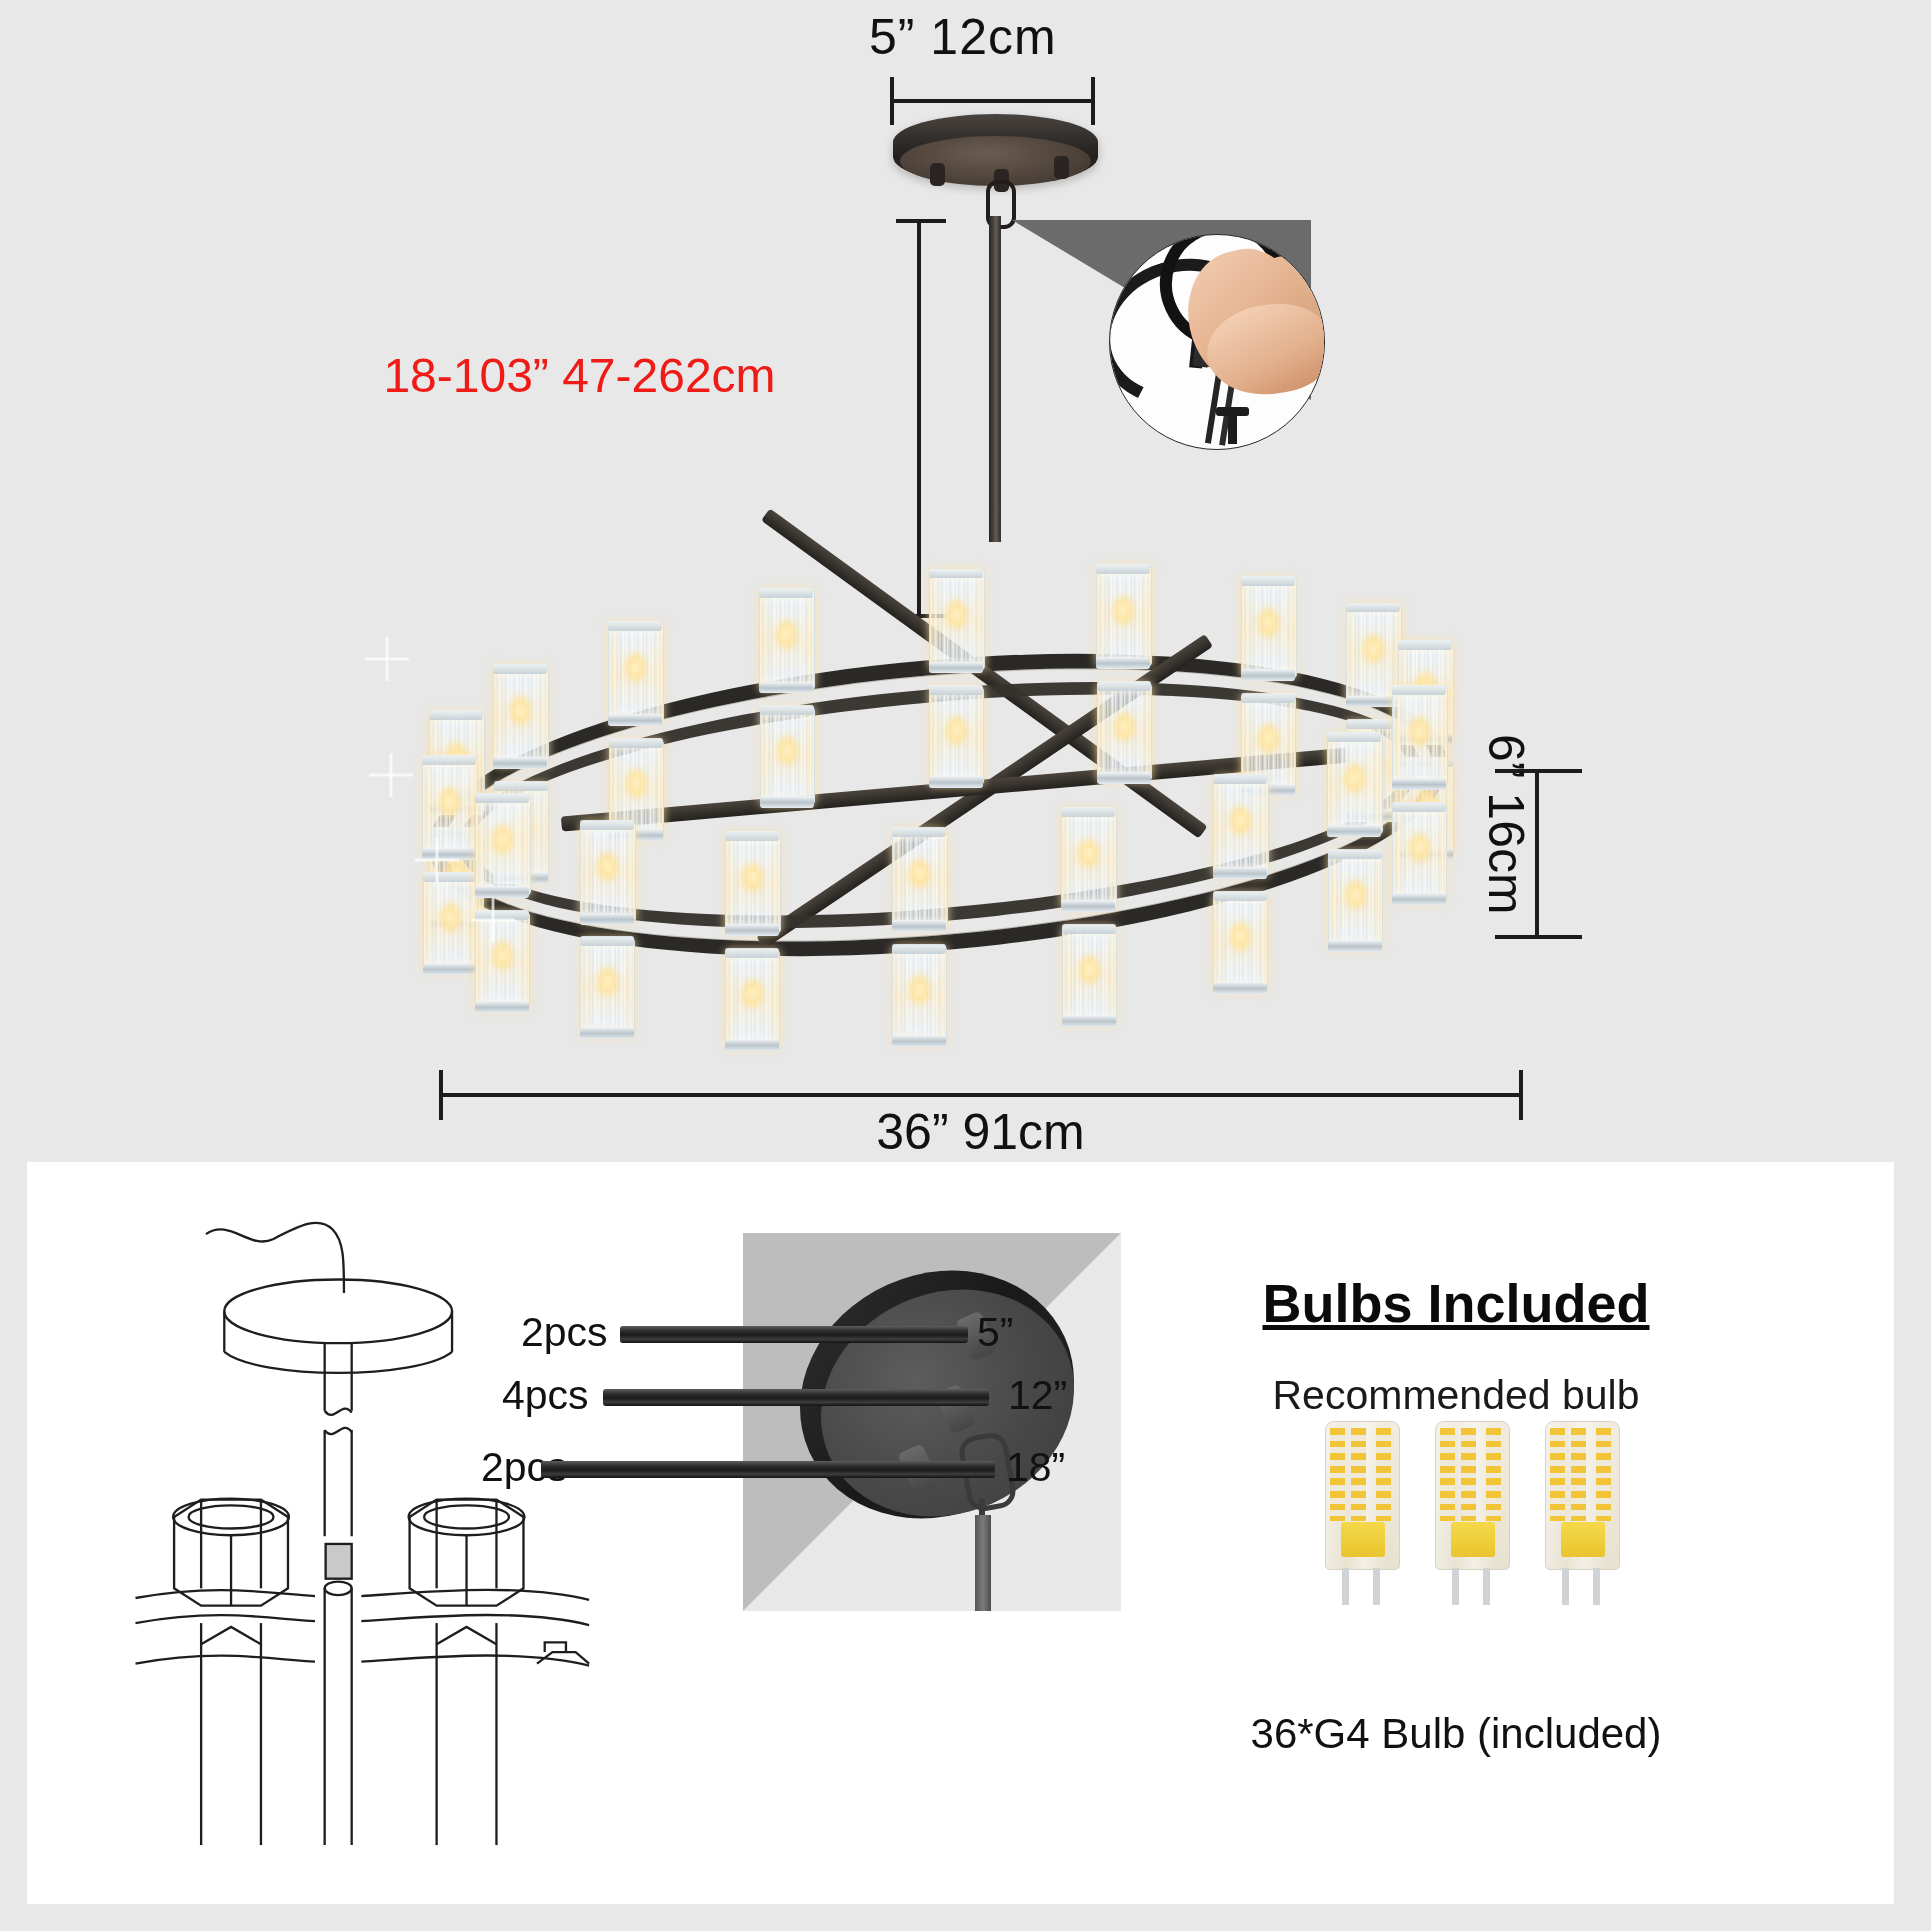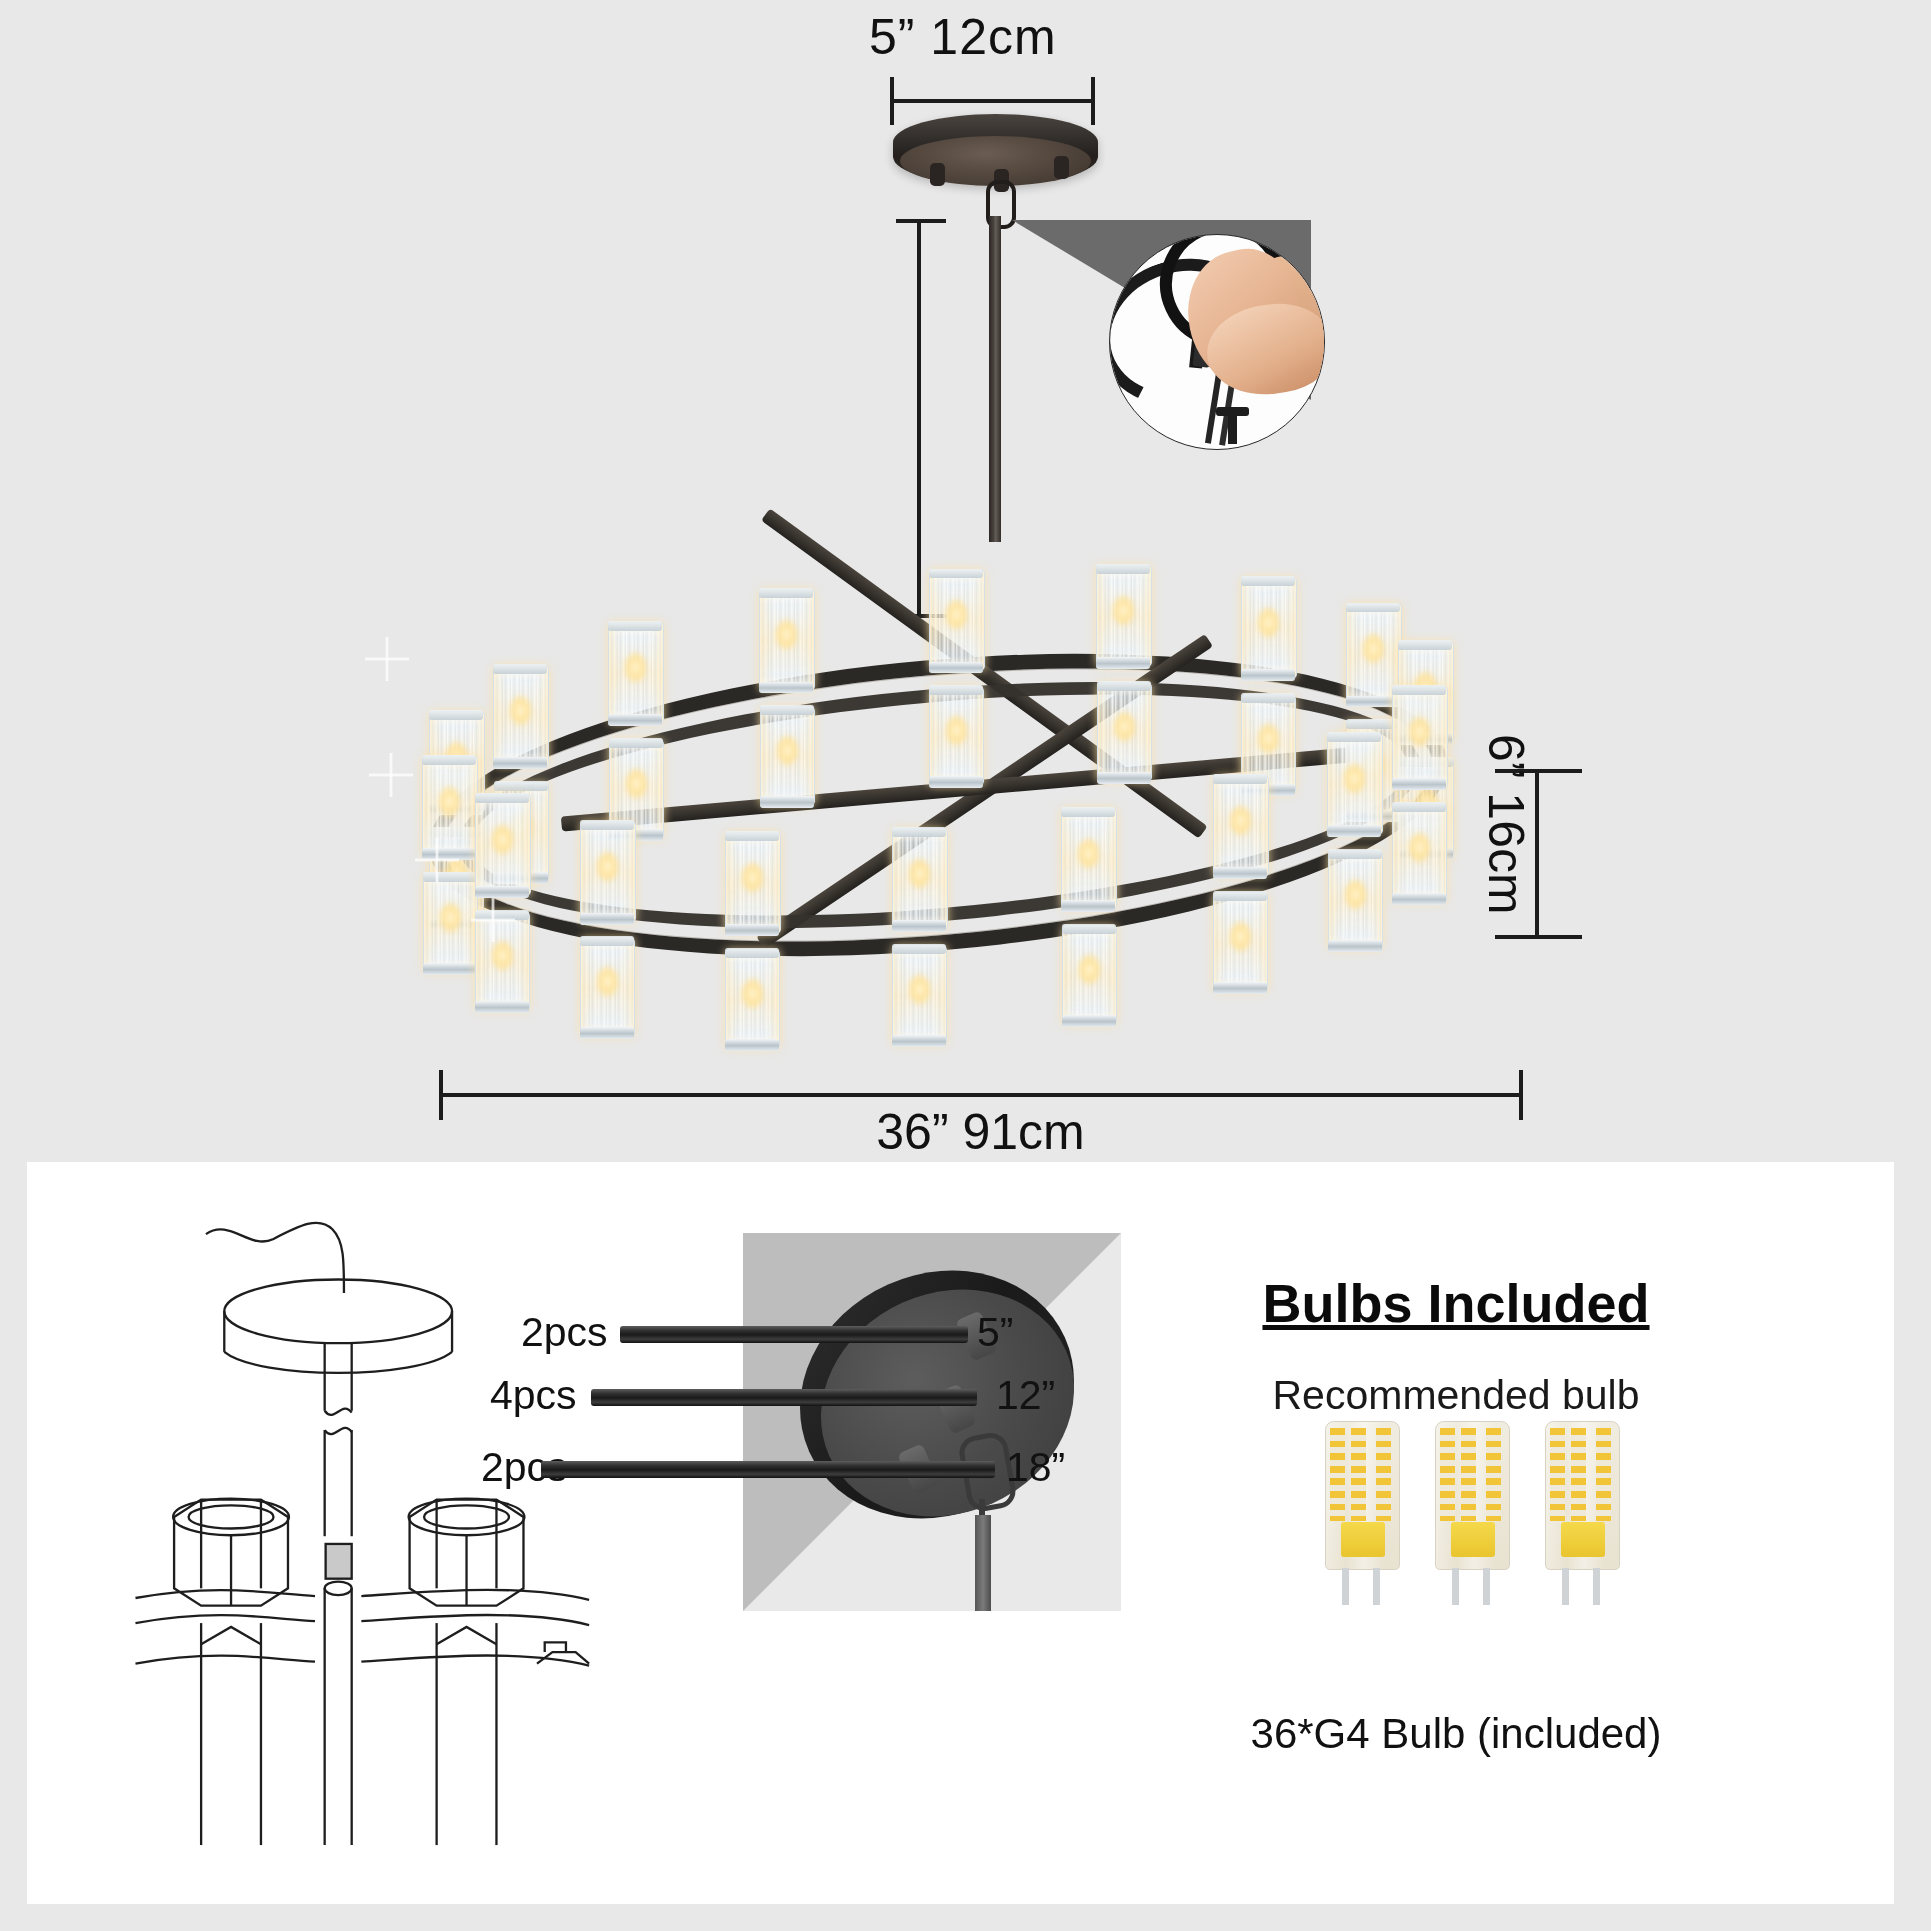--- a/index.html
+++ b/index.html
@@ -267,20 +267,21 @@
     <div class="canopy-stud s2"></div>
     <div class="canopy-stud s3"></div>
     <div class="chainlink"></div>
     <div class="rod"></div>
 
     <div class="drop-line"></div>
     <div class="drop-capT"></div>
     <div class="drop-capB"></div>
 
     <div class="red-callout nosel">
+      <div>18-103” 47-262cm</div>
     </div>
 
     <div class="wedge"></div>
     <div class="zoom-circle">
       <div class="zc-hookA"></div>
       <div class="zc-stem"></div>
       <div class="zc-plate"></div>
       <div class="zc-wire1"></div>
       <div class="zc-wire2"></div>
       <div class="zc-hookB"></div>
@@ -522,21 +523,21 @@
       <div class="ph-link"></div>
       <div class="ph-rod"></div>
     </div>
 
     <div id="rods">
         <div class="rodrow" style="left: 0px; top: 147px; width: 1091px;">
           <div class="rodqty" style="left: 494px; top: 0px;">2pcs</div>
           <div class="rodbar" style="left: 593px; top: 17.4px; width: 348px;"></div>
           <div class="rodlen" style="left: 950px; top: 0px;">5”</div>
         </div>
-        <div class="rodrow" style="left: 0px; top: 210px; width: 1091px; padding-left: 44px;">
+        <div class="rodrow" style="left: 12px; top: 210px; width: 1091px; padding-left: 44px;">
           <div class="rodqty" style="left: 463px; top: 0px;">4pcs</div>
           <div class="rodbar" style="left: 564px; top: 17.4px; width: 386px;"></div>
           <div class="rodlen" style="left: 969px; top: 0px;">12”</div>
         </div>
         <div class="rodrow" style="left: 0px; top: 282px; width: 1091px;">
           <div class="rodqty" style="left: 454px; top: 0px;">2pcs</div>
           <div class="rodbar" style="left: 514px; top: 17.4px; width: 454px;"></div>
           <div class="rodlen" style="left: 979px; top: 0px;">18”</div>
         </div>
       </div>

